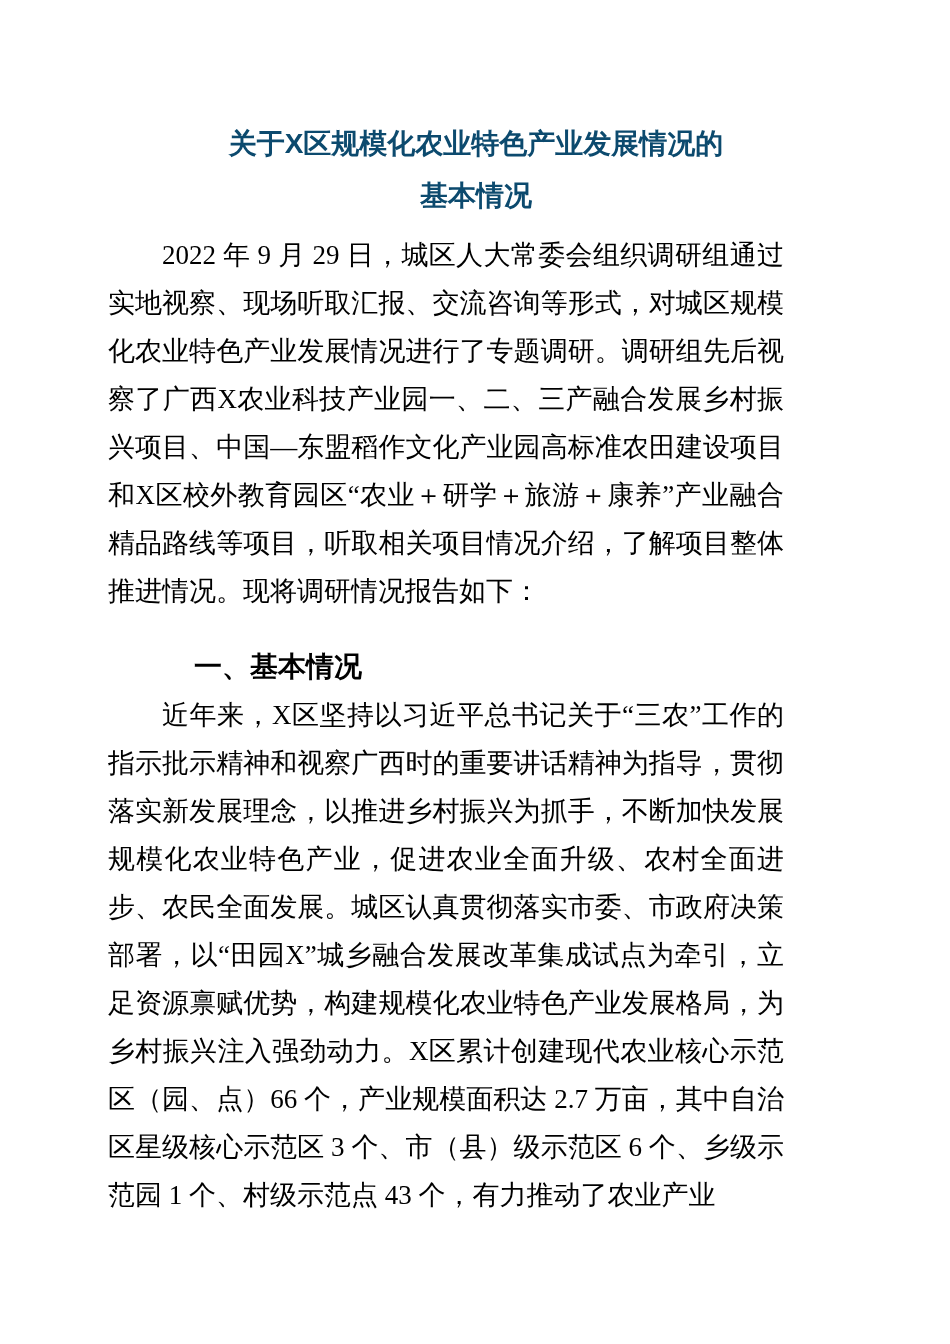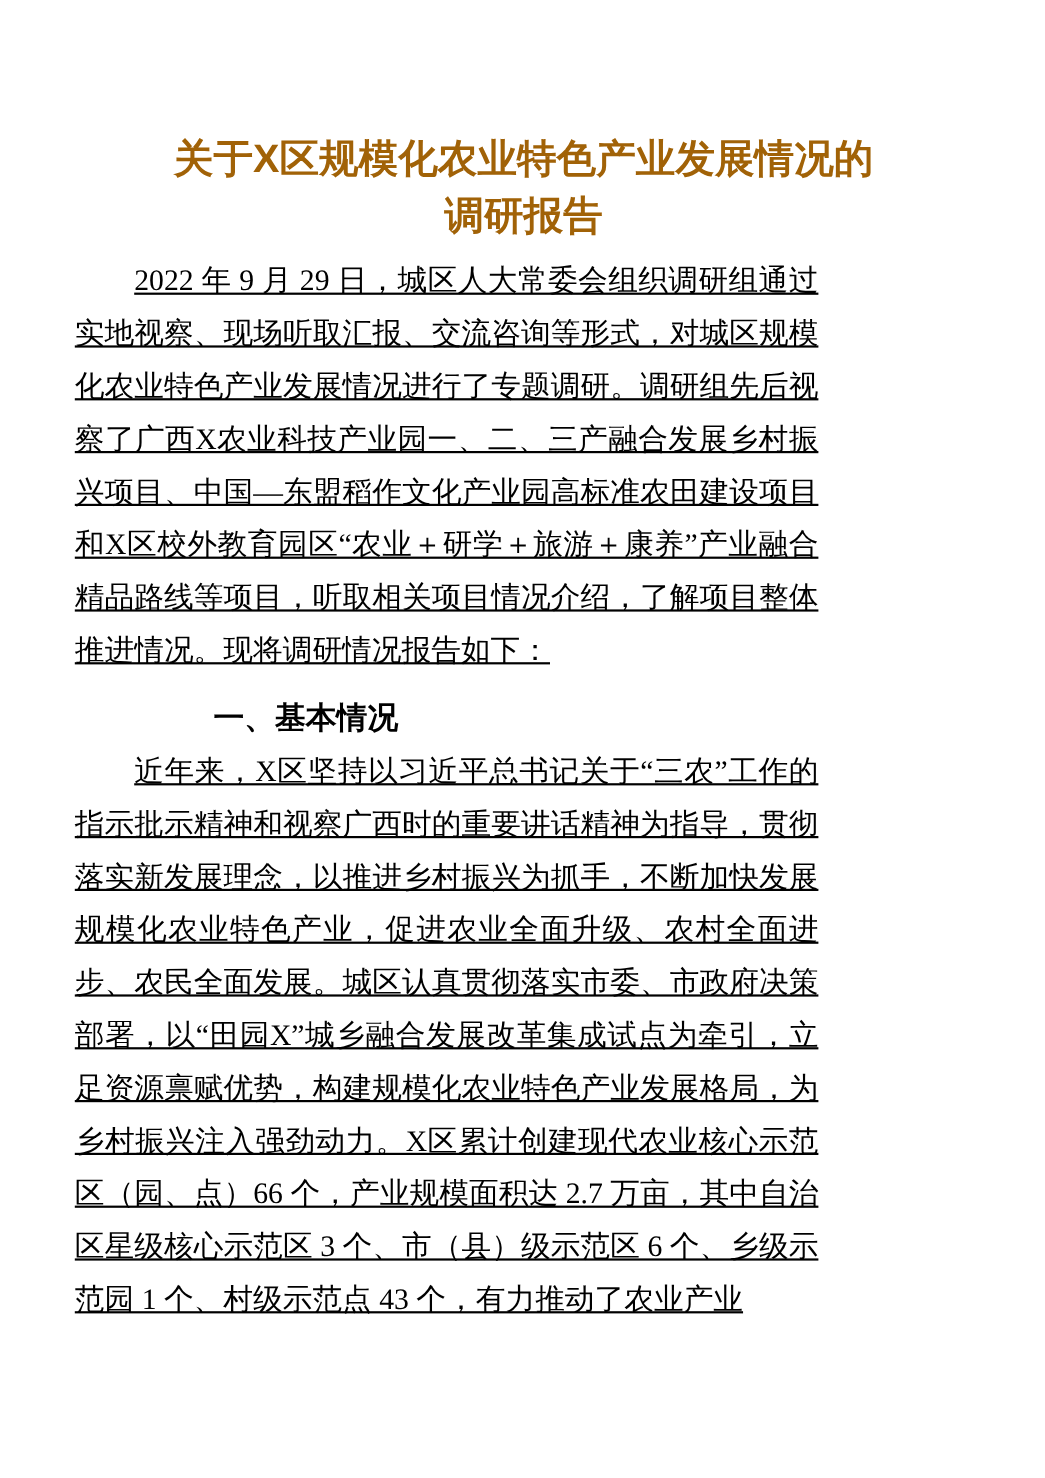--- a/index.html
+++ b/index.html
@@ -16,57 +16,56 @@
     width: 950px;
     height: 1344px;
     background: #ffffff;
     overflow: hidden;
   }
   .doc-title {
     width: 676px;
     margin: 118px 0 0 138px;
     font-family: "Liberation Sans", sans-serif;
     font-weight: 800;
-    font-size: 36px;
+    font-size: 28px;
     line-height: 52px;
     text-align: center;
-    color: #a16207;
+    color: #0c4a6e;
   }
   .title-line { display: block; }
   .body-para {
     width: 676px;
-    margin: 9px 0 0 68px;
+    margin: 9px 0 0 108px;
     font-size: 27px;
     line-height: 48px;
     text-align: justify;
     text-indent: 2em;
     word-break: break-all;
     color: #000000;
-    text-decoration: underline;
   }
   .section-heading {
     width: 676px;
-    margin: 14px 0 0 138px;
+    margin: 28px 0 0 138px;
     font-family: "Liberation Sans", sans-serif;
     font-weight: 700;
     font-size: 28px;
     line-height: 48px;
     text-indent: 2em;
     color: #000000;
   }
   .body-para.after-heading { margin-top: 0; }
 </style>
 </head>
 <body>
 
 <div class="page">
 
   <h1 class="doc-title">
     <span class="title-line">关于X区规模化农业特色产业发展情况的</span>
-    <span class="title-line">调研报告</span>
+    <span class="title-line">基本情况</span>
   </h1>
 
   <p class="body-para">2022 年 9 月 29 日，城区人大常委会组织调研组通过实地视察、现场听取汇报、交流咨询等形式，对城区规模化农业特色产业发展情况进行了专题调研。调研组先后视察了广西X农业科技产业园一、二、三产融合发展乡村振兴项目、中国—东盟稻作文化产业园高标准农田建设项目和X区校外教育园区“农业＋研学＋旅游＋康养”产业融合精品路线等项目，听取相关项目情况介绍，了解项目整体推进情况。现将调研情况报告如下：</p>
 
   <h2 class="section-heading">一、基本情况</h2>
 
   <p class="body-para after-heading">近年来，X区坚持以习近平总书记关于“三农”工作的指示批示精神和视察广西时的重要讲话精神为指导，贯彻落实新发展理念，以推进乡村振兴为抓手，不断加快发展规模化农业特色产业，促进农业全面升级、农村全面进步、农民全面发展。城区认真贯彻落实市委、市政府决策部署，以“田园X”城乡融合发展改革集成试点为牵引，立足资源禀赋优势，构建规模化农业特色产业发展格局，为乡村振兴注入强劲动力。X区累计创建现代农业核心示范区（园、点）66 个，产业规模面积达 2.7 万亩，其中自治区星级核心示范区 3 个、市（县）级示范区 6 个、乡级示范园 1 个、村级示范点 43 个，有力推动了农业产业</p>
 
 </div>
 

